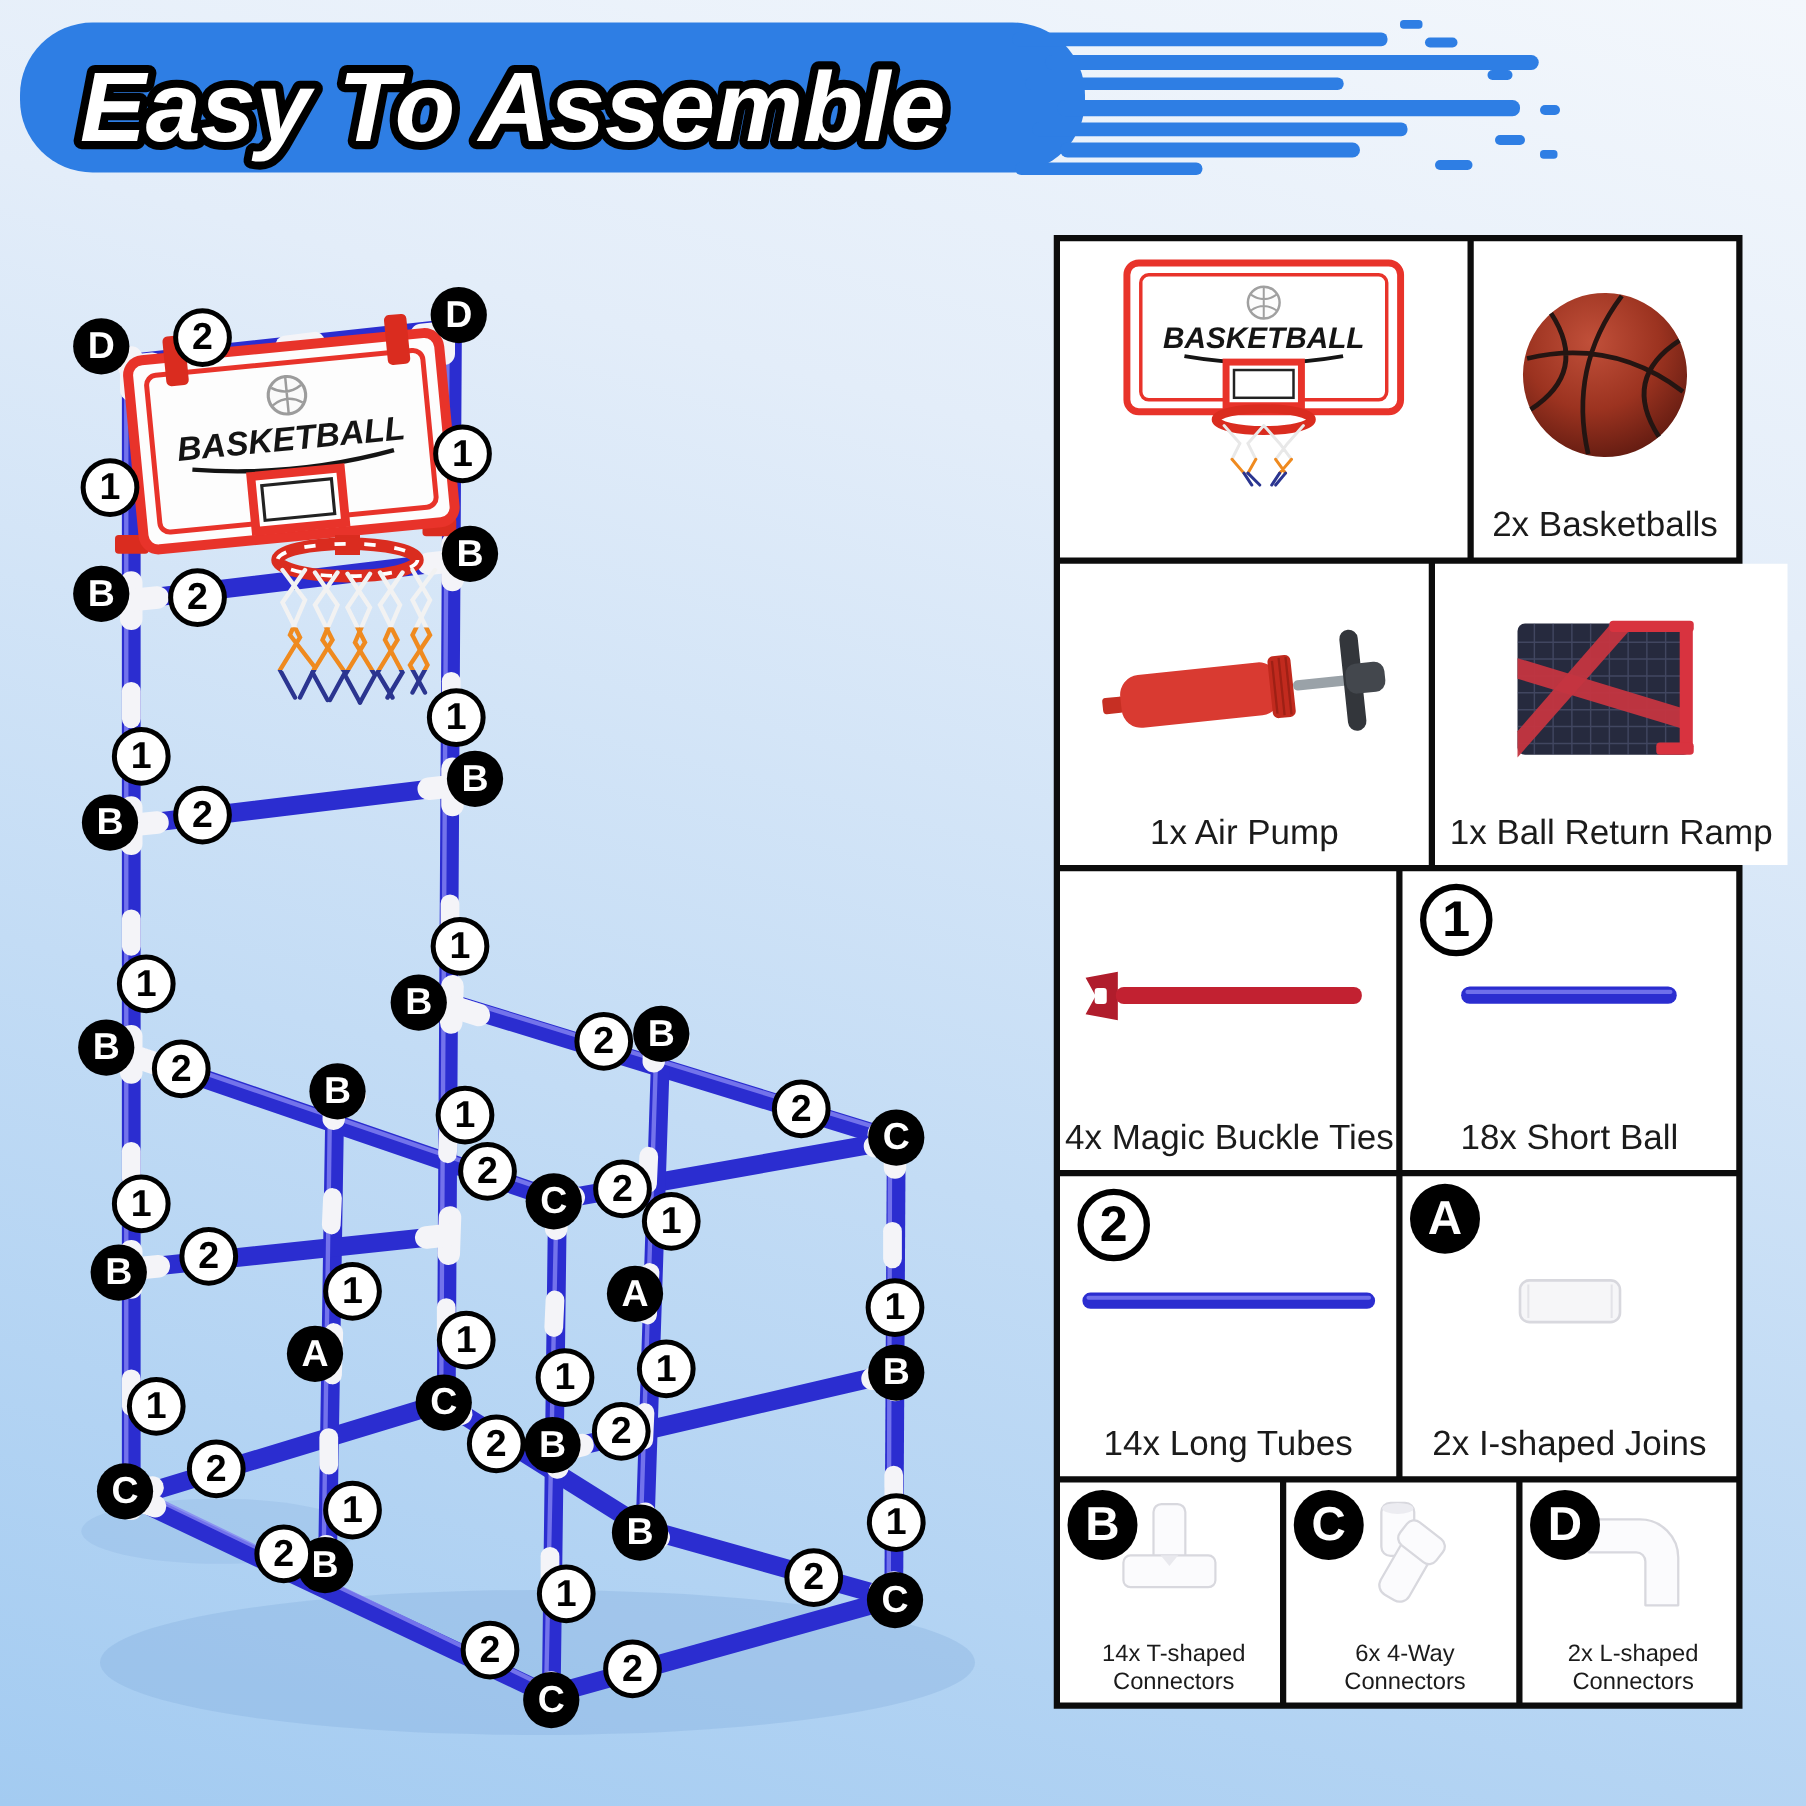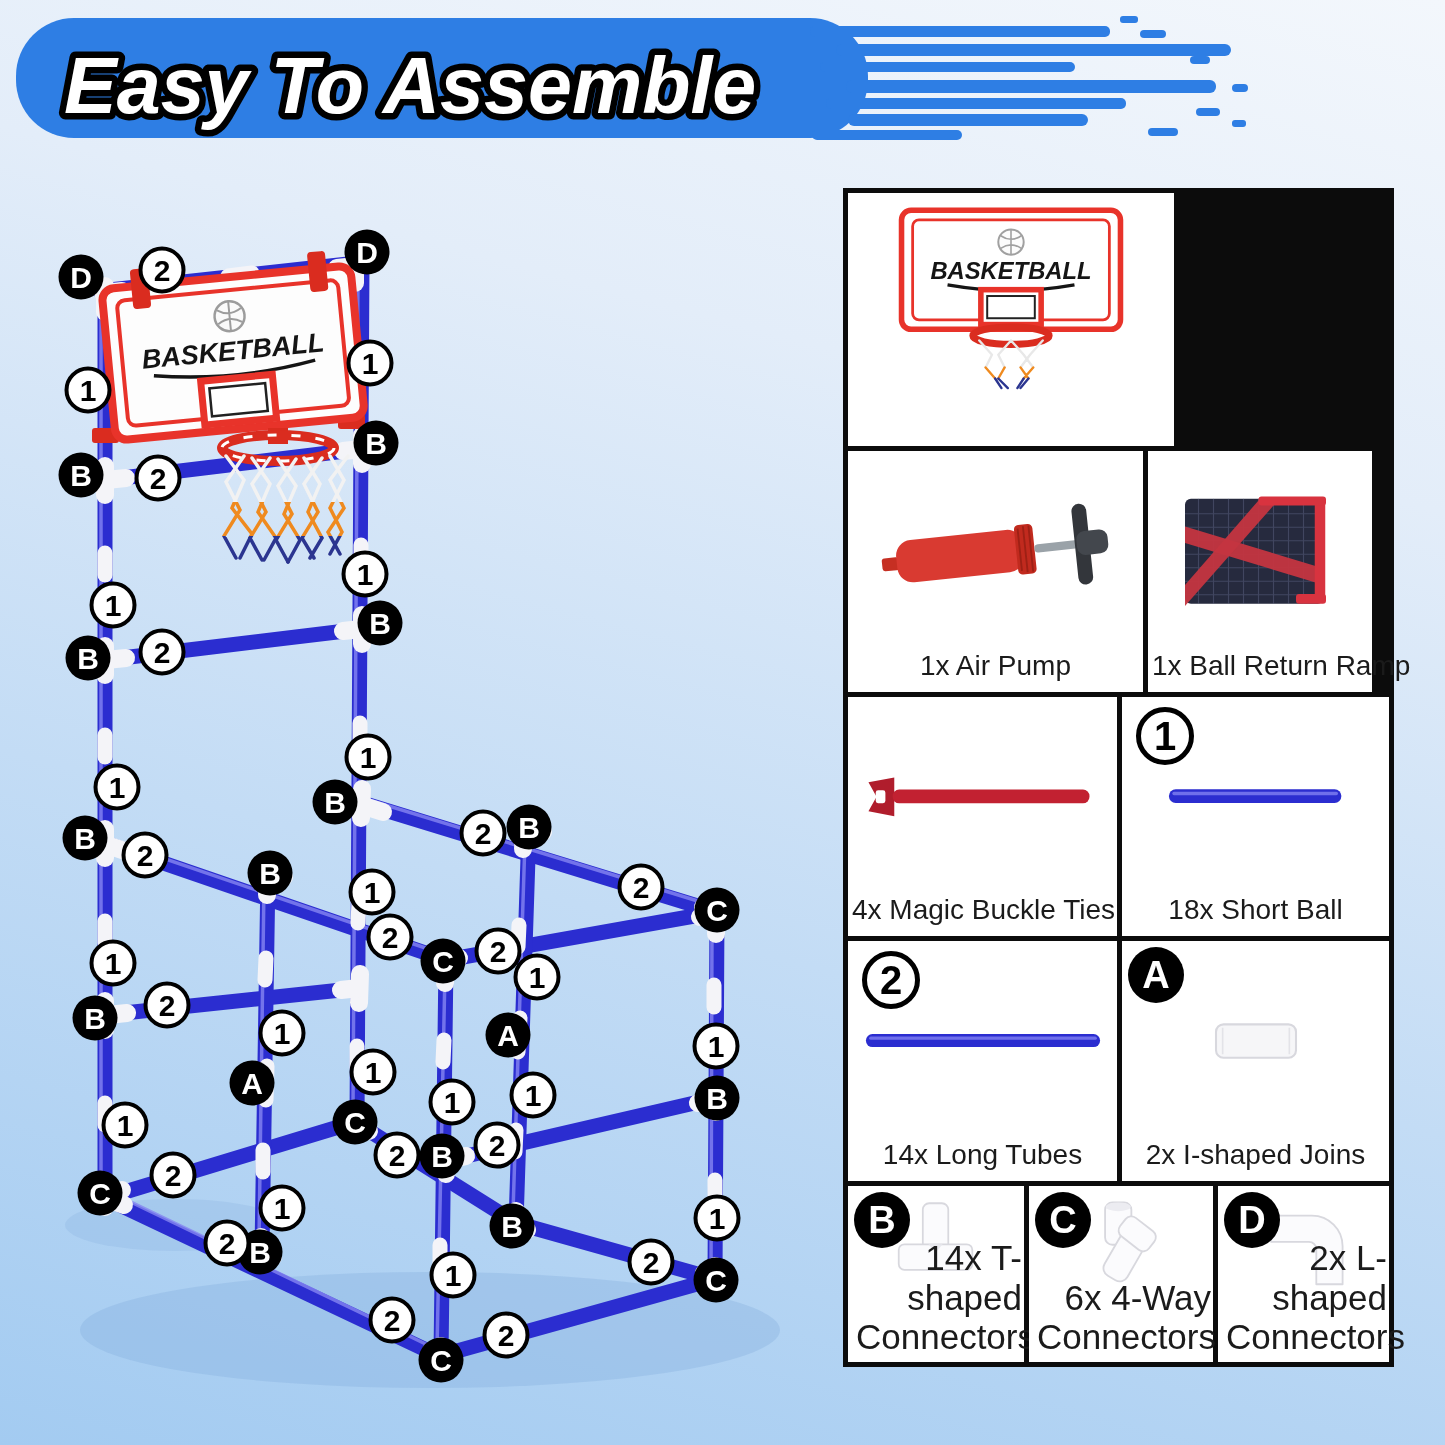--- a/index.html
+++ b/index.html
@@ -19,21 +19,21 @@
   .dbadge.let{width:45px;height:45px;background:#000;color:#fff;font-size:30px;}
   #parts-grid{position:absolute;left:843px;top:188px;width:551px;background:#0c0c0c;
     padding:5px;box-sizing:border-box;display:flex;flex-direction:column;gap:5px;}
   .grid-row{display:flex;gap:5px;flex:none;}
   .cell{position:relative;background:#fff;box-sizing:border-box;flex:none;}
   .icon-wrap{position:absolute;left:6px;right:6px;top:6px;bottom:46px;
     display:flex;align-items:center;justify-content:center;}
   .cell.two .icon-wrap{bottom:64px;}
   .caption{position:absolute;left:4px;right:4px;bottom:10px;text-align:center;
     font-size:28px;color:#1b1b1b;white-space:nowrap;}
-  .cell.two .caption{left:8px;right:2px;bottom:6px;text-align:right;font-size:35px;line-height:1.12;white-space:normal;}
+  .cell.two .caption{left:8px;right:2px;bottom:6px;text-align:center;font-size:19px;line-height:1.12;white-space:normal;}
   .gbadge{position:absolute;border-radius:50%;display:flex;align-items:center;justify-content:center;
     font-weight:bold;box-sizing:border-box;z-index:3;}
   .gbadge.num{left:14px;top:10px;width:58px;height:58px;background:#fff;border:5px solid #000;color:#000;font-size:40px;}
   .gbadge.let{left:6px;top:6px;width:56px;height:56px;background:#000;color:#fff;font-size:38px;}
 </style>
 </head>
 <body>
 
 <div id="stage">
 
@@ -303,41 +303,61 @@
  <rect x="120" y="116" width="60" height="28" fill="none" stroke="#222" stroke-width="2.5"></rect>
  <ellipse cx="150" cy="166" rx="48" ry="11" fill="none" stroke="#da2c1f" stroke-width="9"></ellipse>
  <g fill="none" stroke-width="3" stroke-linecap="round">
   <path d="M110,172 L126,190 M134,190 L150,172 M150,172 L166,190 M174,190 L190,172 M126,190 L118,206 M166,190 L178,206 M134,190 L142,206 M174,190 L162,206" stroke="#e8e8e8"></path>
   <path d="M118,206 L130,220 M142,206 L134,220 M162,206 L172,220 M178,206 L166,220" stroke="#ef8a1f"></path>
   <path d="M130,220 L138,232 M166,220 L158,232 M134,220 L146,232 M172,220 L162,232" stroke="#2b3590"></path>
  </g>
             </svg>
           </div>
         </div>
+        <div class="cell" style="width: 210px;">
+          <div class="icon-wrap">
+            <svg width="150" viewBox="0 0 160 160">
+ <defs>
+                <radialGradient id="bgrad" cx="38%" cy="32%" r="75%">
+   <stop offset="0%" stop-color="#c1503a"></stop>
+                  <stop offset="55%" stop-color="#9c3320"></stop>
+                  <stop offset="100%" stop-color="#5f1a10"></stop>
+ </radialGradient>
+              </defs>
+ <g transform="rotate(12 80 80)">
+  <circle cx="80" cy="80" r="70" fill="url(#bgrad)"></circle>
+  <path d="M12,80 Q80,48 148,80 M80,11 Q48,80 80,149 M24,38 Q66,80 24,122 M136,38 Q94,80 136,122" stroke="#241512" stroke-width="4" fill="none"></path>
+ </g>
+            </svg>
+          </div>
+          <div class="caption">
+            <div>2x Basketballs</div>
+          </div>
+        </div>
       </div>
       <div class="grid-row" style="height: 241px;">
         <div class="cell" style="width: 295px;">
           <div class="icon-wrap">
             <svg width="240" viewBox="0 0 260 120">
  <g transform="rotate(-6 130 62)">
   <rect x="6" y="55" width="18" height="14" rx="3" fill="#c62f23"></rect>
   <rect x="22" y="38" width="138" height="46" rx="17" fill="#d93a31"></rect>
   <rect x="152" y="34" width="20" height="54" rx="5" fill="#c12a1e"></rect>
   <path d="M156,38 v46 M162,36 v50 M168,36 v50" stroke="#9e2015" stroke-width="2"></path>
   <rect x="172" y="57" width="48" height="9" rx="4" fill="#9aa2a8"></rect>
   <rect x="216" y="18" width="16" height="88" rx="8" fill="#33363b"></rect>
   <rect x="218" y="48" width="34" height="26" rx="9" fill="#43474d"></rect>
  </g>
             </svg>
           </div>
           <div class="caption">
             <div>1x Air Pump</div>
           </div>
         </div>
-        <div class="cell" style="width: 224px;">
+        <div class="cell" style="width: 282px;">
           <div class="icon-wrap">
             <svg width="180" viewBox="0 0 240 190">
  <rect x="20" y="25" width="185" height="140" rx="8" fill="#262a3e"></rect>
  <g stroke="#6a7094" stroke-width="1.5" opacity="0.4">
   <path d="M20,45 h185 M20,63 h185 M20,81 h185 M20,99 h185 M20,117 h185 M20,135 h185 M20,153 h185"></path>
   <path d="M38,25 v140 M58,25 v140 M78,25 v140 M98,25 v140 M118,25 v140 M138,25 v140 M158,25 v140 M178,25 v140"></path>
  </g>
  <polygon points="20,62 205,118 205,140 20,84" fill="#c43540" opacity="0.95"></polygon>
  <polygon points="20,140 120,25 146,25 20,168" fill="#c43540" opacity="0.95"></polygon>
  <rect x="193" y="28" width="14" height="135" rx="4" fill="#d8333f"></rect>

